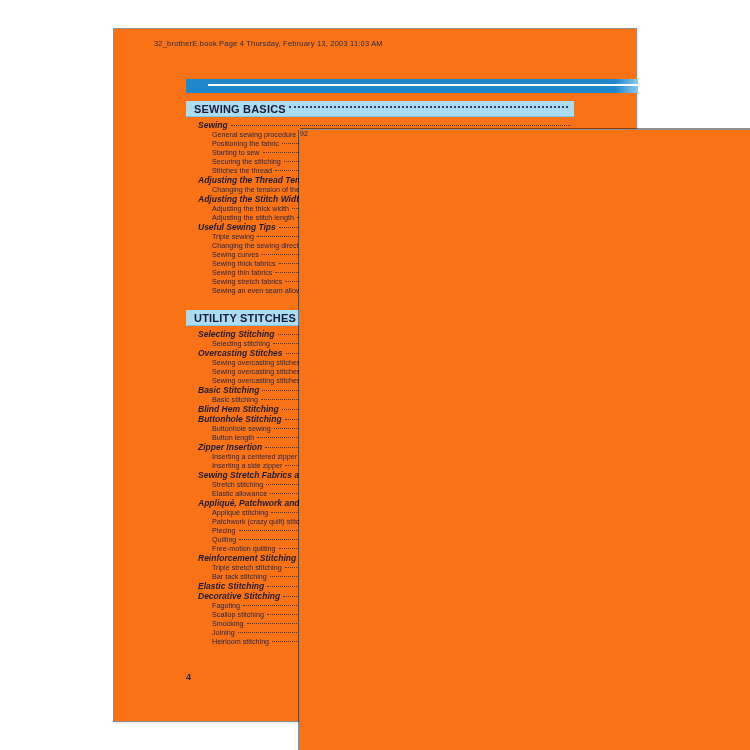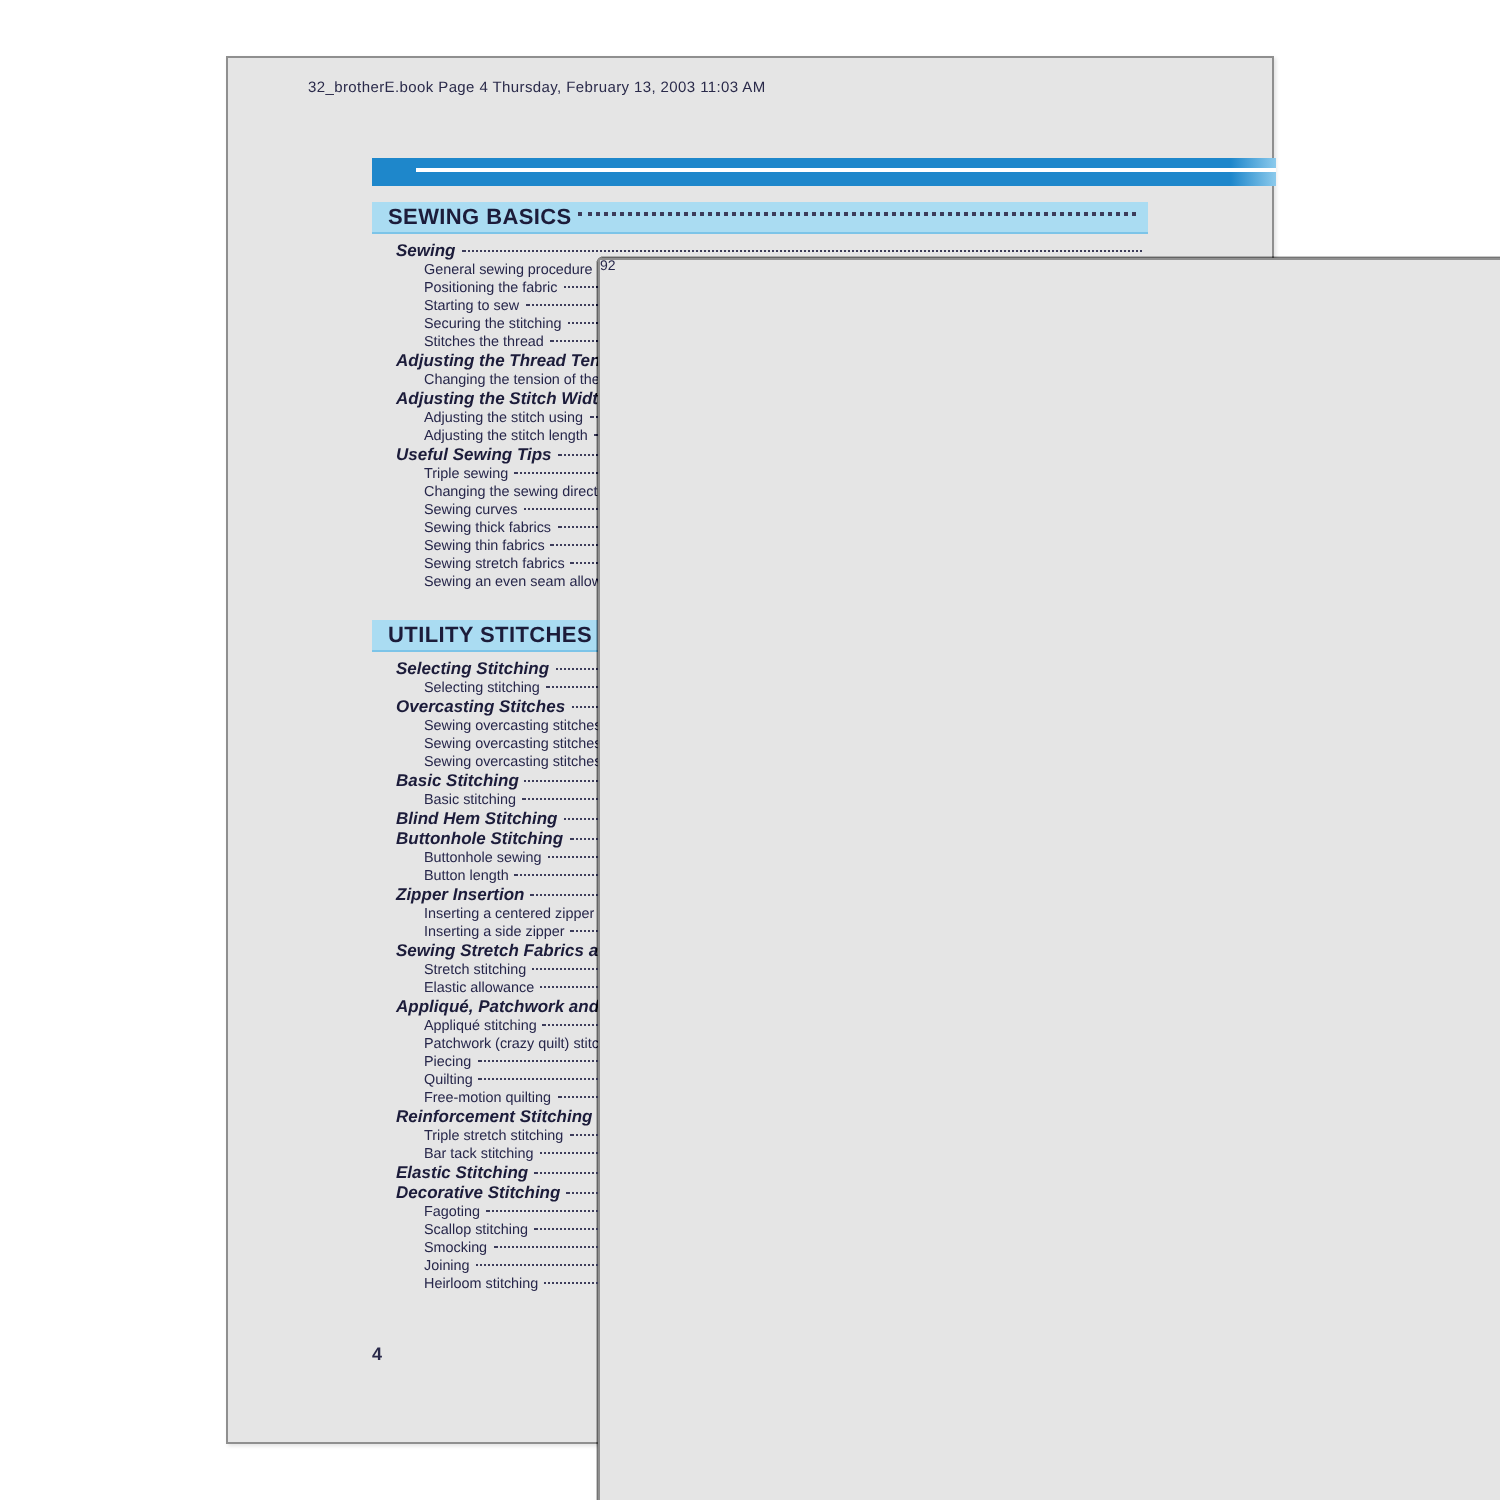--- a/index.html
+++ b/index.html
@@ -5,21 +5,21 @@
   * { margin: 0; padding: 0; box-sizing: border-box; }
   html, body { width: 750px; height: 750px; background: #ffffff; overflow: hidden; }
   body { font-family: "Liberation Sans", sans-serif; color: #1c1c3a; }
 
   .canvas { position: relative; width: 750px; height: 750px; background: #ffffff; }
 
   .page {
     position: absolute;
     left: 113px; top: 28px;
     width: 524px; height: 694px;
-    background: #e5e5e5;
+    background: #f97316;
     border: 1px solid #8f8f8f;
     box-shadow: 1px 1px 2px rgba(0,0,0,0.12);
   }
 
   .doc-header {
     position: absolute;
     left: 40px; top: 10px;
     font-size: 7.5px;
     letter-spacing: 0.2px;
     color: #2a2a4a;
@@ -145,21 +145,21 @@
             <span class="label">Changing the tension of the upper thread</span>
             <span class="leader"></span>
             <span class="page">50</span>
           </div>
           <div class="row lvl1">
             <span class="label">Adjusting the Stitch Width and Length</span>
             <span class="leader"></span>
             <span class="page">51</span>
           </div>
           <div class="row lvl2">
-            <span class="label">Adjusting the stitch using</span>
+            <span class="label">Adjusting the thick width</span>
             <span class="leader"></span>
             <span class="page">51</span>
           </div>
           <div class="row lvl2">
             <span class="label">Adjusting the stitch length</span>
             <span class="leader"></span>
             <span class="page">52</span>
           </div>
           <div class="row lvl1">
             <span class="label">Useful Sewing Tips</span>

